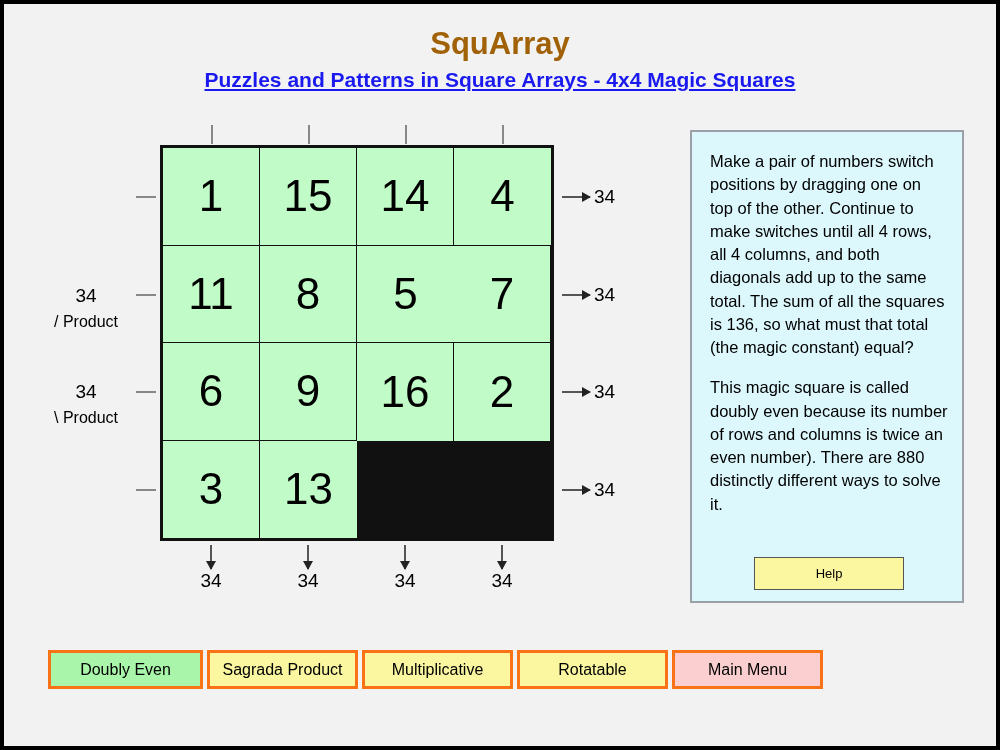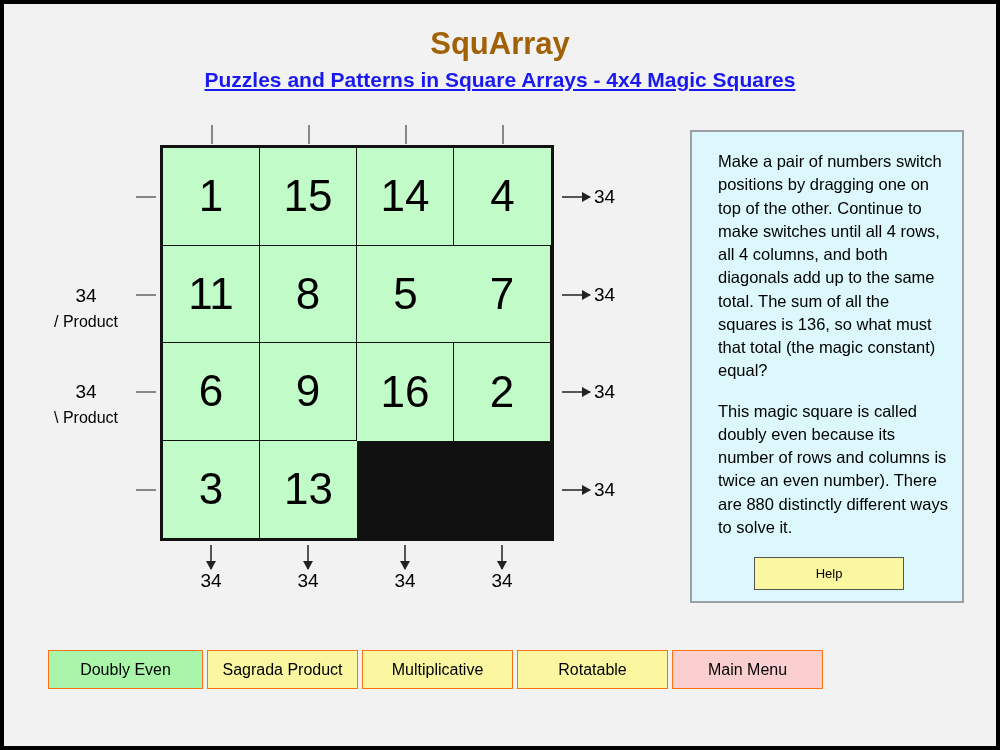--- a/index.html
+++ b/index.html
@@ -157,21 +157,21 @@
     width: 274px; height: 473px;
     background: #DCF8FD;
     border: 2px solid #9AA0A6;
   }
   #info-body {
     position: absolute;
     left: 18px; top: 18px;
     width: 238px;
   }
   #info-body p {
-    margin: 0 0 17px 8px;
+    margin: 0 0 17px 0;
     font-size: 16.5px;
     line-height: 1.41;
     color: #000000;
   }
   #help-button {
     position: absolute;
     left: 62px; top: 425px;
     width: 150px; height: 33px;
     background: #FAF7A0;
     border: 1px solid #555555;
@@ -187,21 +187,21 @@
   
   #navbar {
     position: absolute;
     left: 44px; top: 646px;
     width: 912px; height: 39px;
     display: flex;
     gap: 0px;
   }
   .nav-btn {
     height: 39px;
-    border: 1px solid #f97316;
+    border: 3px solid #f97316;
     font-size: 16px;
     font-family: "Liberation Sans", sans-serif;
     color: #000;
     cursor: pointer;
     display: flex;
     align-items: center;
     justify-content: center;
     margin-right: 4px;
     background: #FAF7A0;
   }

